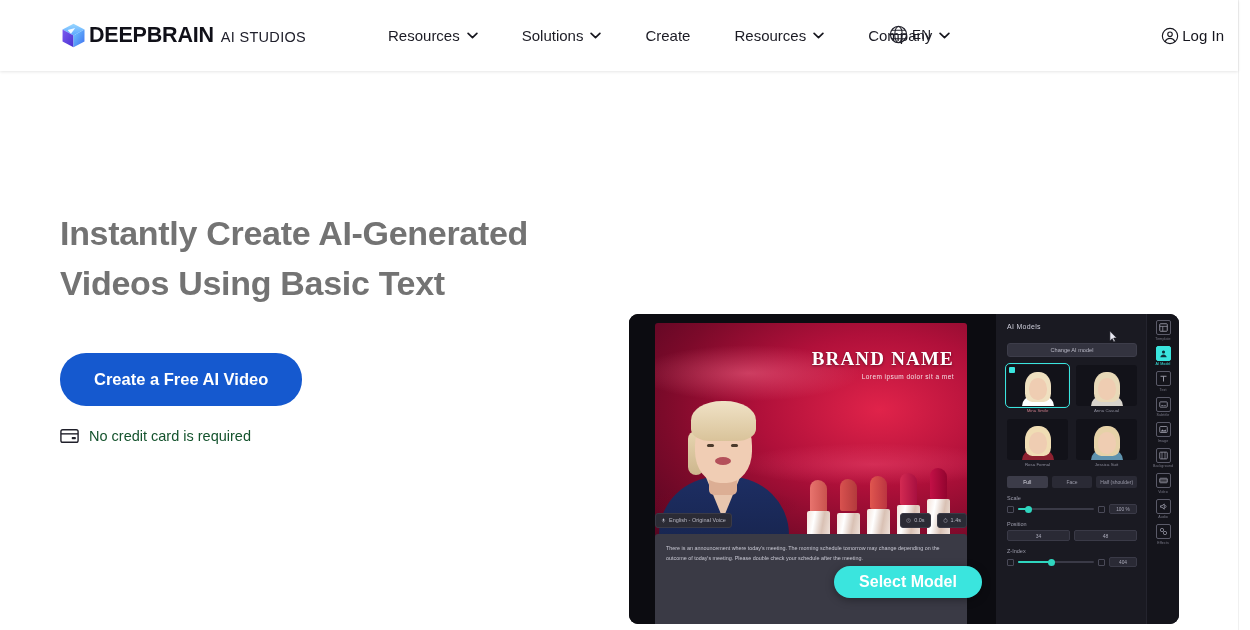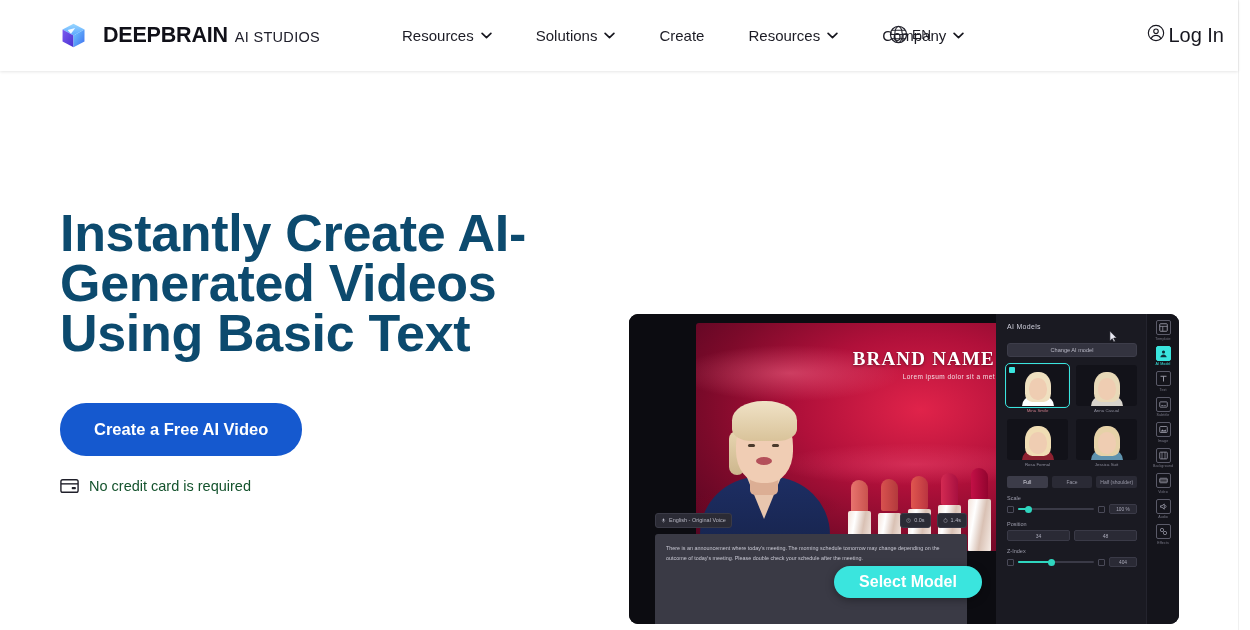--- a/index.html
+++ b/index.html
@@ -14,21 +14,21 @@
 
   
   .site-header {
     position: relative;
     width: 1238px; height: 71px;
     background: #ffffff;
     display: flex; align-items: center;
     box-shadow: 0 1px 3px rgba(0,0,0,0.10);
     z-index: 30;
   }
-  .brand { display: flex; align-items: center; gap: 16px; margin-left: 60px; }
+  .brand { display: flex; align-items: center; gap: 2px; margin-left: 60px; }
   .brand-cube { width: 27px; height: 27px; flex: 0 0 27px; display:block; }
   .brand-text { display: flex; align-items: baseline; gap: 7px; white-space: nowrap; }
   .brand-name {
     font-size: 21.5px; font-weight: 700; letter-spacing: -0.2px;
     color: #101018;
   }
   .brand-sub {
     font-size: 14.5px; font-weight: 400; letter-spacing: 0.3px;
     color: #20202c;
   }
@@ -40,22 +40,22 @@
     font-size: 15px; color: #1b1b24; font-weight: 400;
     cursor: pointer; white-space: nowrap;
   }
   .chev { width: 11px; height: 7px; display: block; flex: 0 0 11px; }
 
   .header-right {
     position: absolute; right: 14px; top: 0; height: 71px;
     display: flex; align-items: center; gap: 16px;
   }
   .login {
-    display: flex; align-items: flex-start; gap: 3px;
-    font-size: 20px; color: #16161e; cursor: pointer; white-space: nowrap;
+    display: flex; align-items: center; gap: 3px;
+    font-size: 15px; color: #16161e; cursor: pointer; white-space: nowrap;
   }
   .user-ico { width: 18px; height: 18px; display:block; flex:0 0 18px; }
   .btn-sales {
     background: #1559CF; color: #ffffff;
     font-size: 15px; font-weight: 700;
     border: none; border-radius: 22px;
     padding: 11px 22px; cursor: pointer; white-space: nowrap;
     font-family: "Liberation Sans", sans-serif;
   }
 
@@ -70,22 +70,22 @@
 
   
   .hero {
     position: relative;
     display: flex; align-items: flex-start;
     padding: 0 60px;
     height: 559px;
   }
   .hero-left { width: 520px; padding-top: 137px; }
   .hero-title {
-    font-size: 52px; line-height: 50px; font-weight: 700;
-    color: #0c4a6e; letter-spacing: -0.3px;
+    font-size: 34px; line-height: 50px; font-weight: 700;
+    color: #737373; letter-spacing: -0.3px;
     max-width: 470px;
   }
   .hero-sub {
     margin-top: 31px;
     font-size: 16.5px; line-height: 28.5px;
     color: #3a3a44; font-weight: 400;
     max-width: 500px;
   }
   .btn-create {
     margin-top: 45px;
@@ -109,21 +109,20 @@
     overflow: hidden;
     display: flex;
   }
   
   .stage-col { width: 367px; position: relative; background: #0c0c11; padding: 9px 0 0 26px; }
   .stage {
     width: 312px; height: 228px; border-radius: 3px;
     position: relative; overflow: hidden;
     background:
       radial-gradient(ellipse at 72% 38%, #e0234a 0%, #b0103a 38%, #7c0a2a 68%, #4d0520 100%);
-    margin-left: 41px;
   }
   .silk {
     position: absolute; inset: 0;
     background:
       radial-gradient(ellipse 160px 40px at 30% 22%, rgba(255,120,150,.45), transparent 70%),
       radial-gradient(ellipse 200px 30px at 70% 62%, rgba(255,90,130,.35), transparent 70%),
       radial-gradient(ellipse 120px 26px at 20% 80%, rgba(120,5,35,.6), transparent 70%);
   }
   .brandblk { position: absolute; right: 13px; top: 26px; text-align: right; }
   .brandblk .bn {

